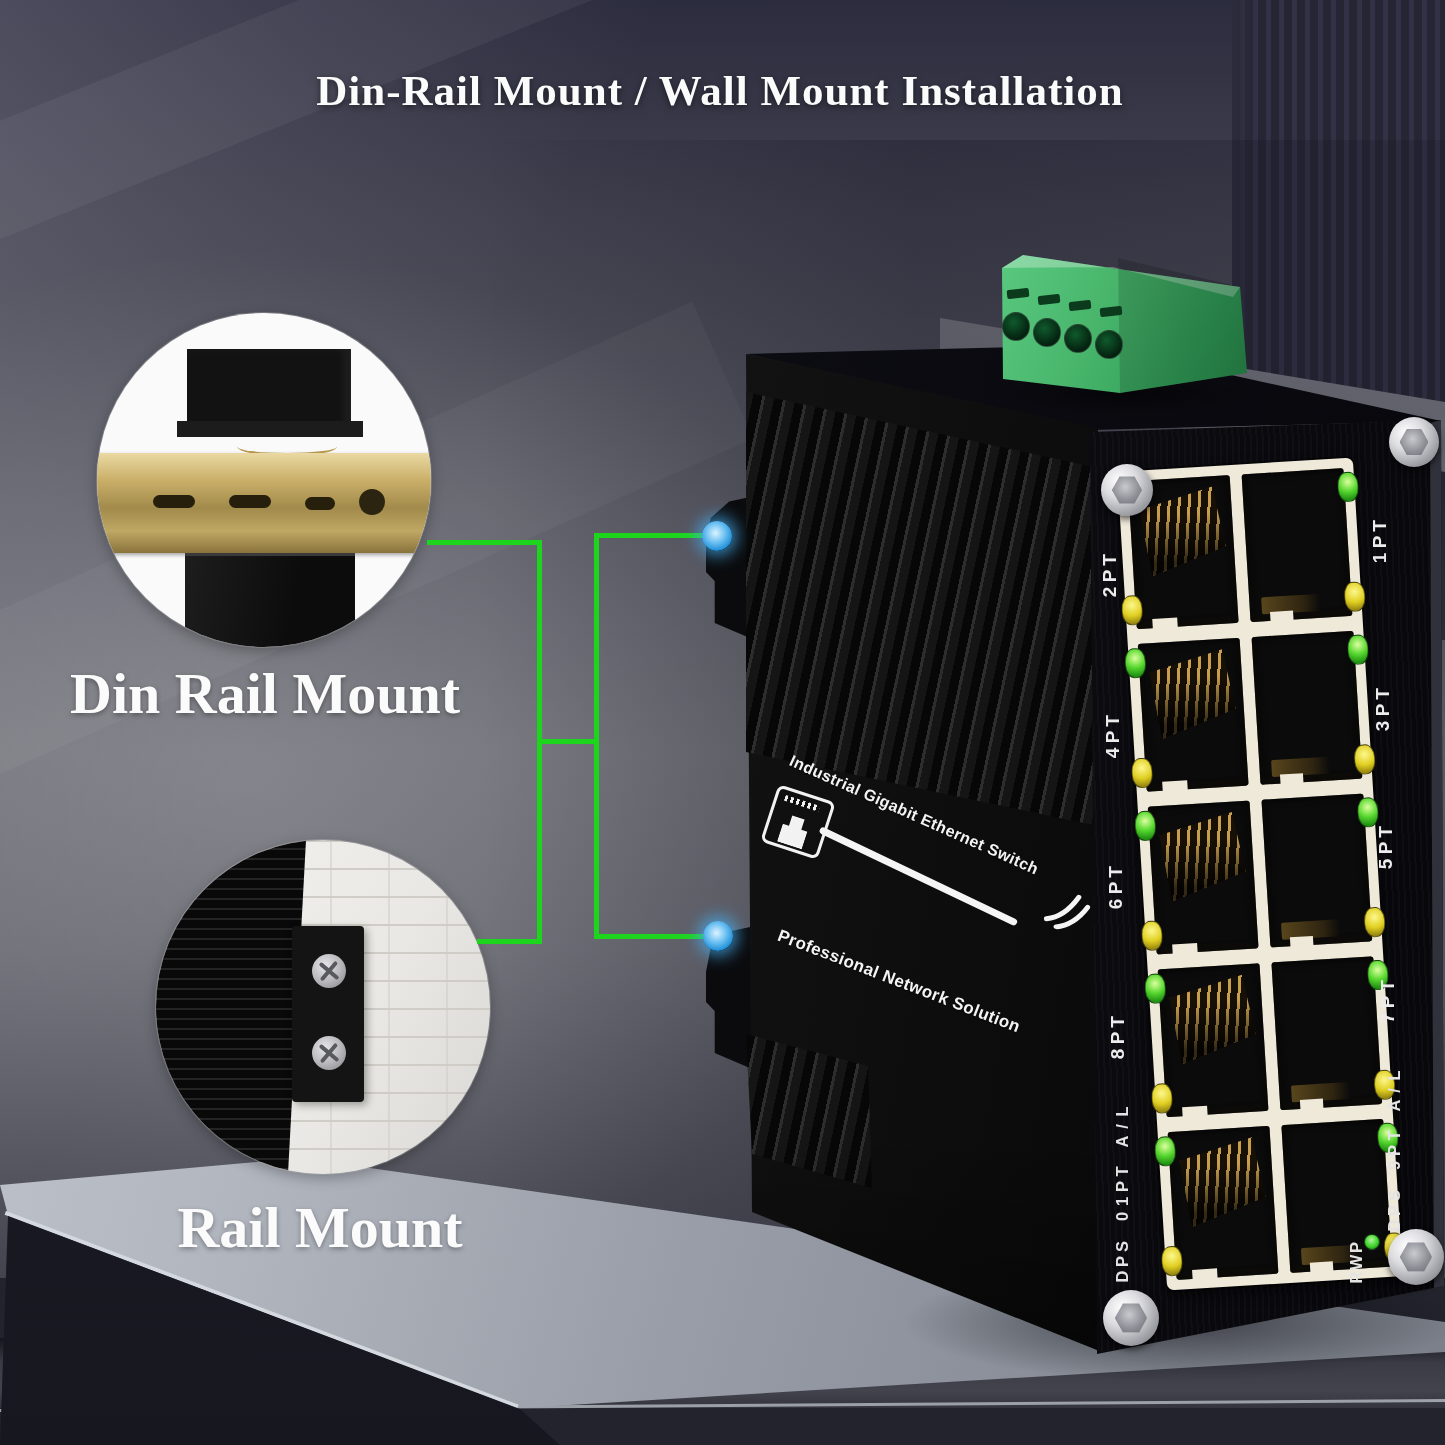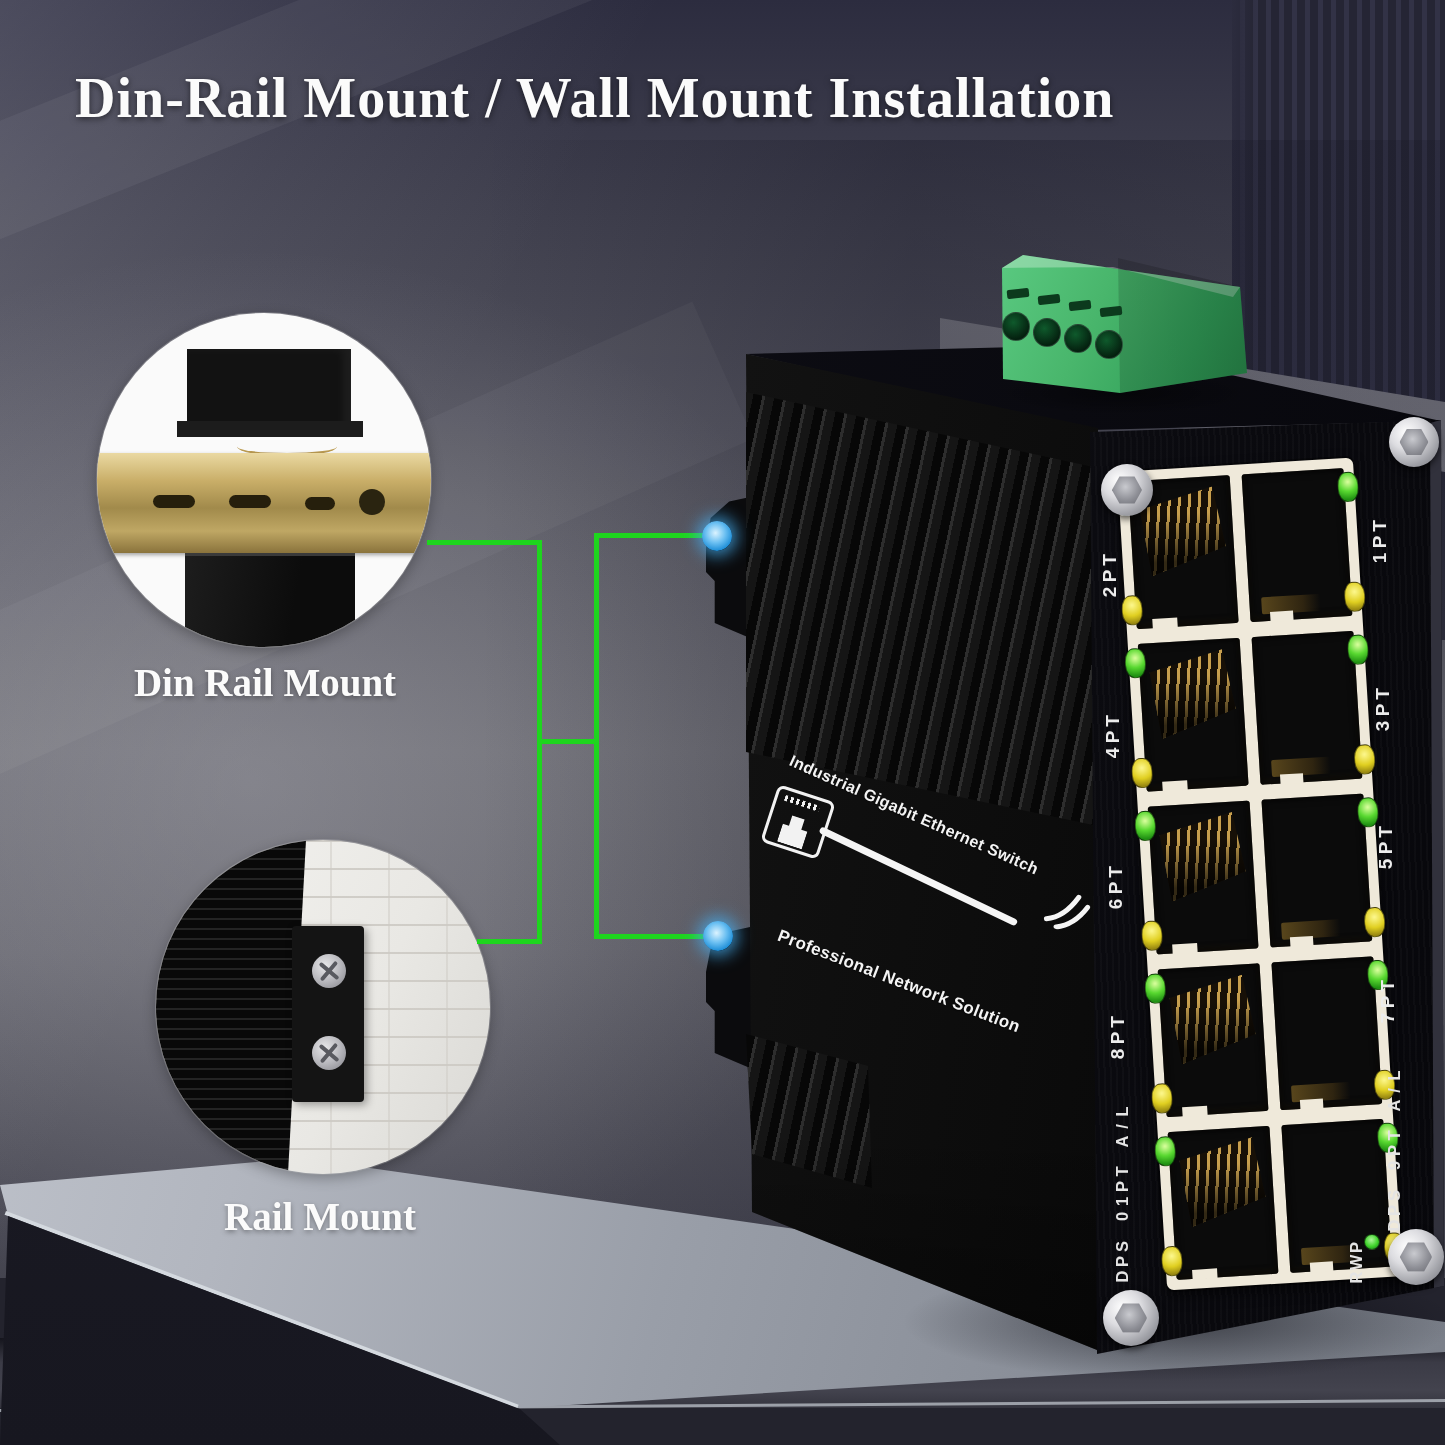--- a/index.html
+++ b/index.html
@@ -8,22 +8,22 @@
     font-family:"Liberation Sans",sans-serif;
     background:
       radial-gradient(900px 760px at 250px 780px, rgba(195,195,205,0.30), transparent 70%),
       linear-gradient(118deg, rgba(170,170,185,0.25) 0%, rgba(170,170,185,0.10) 16%, transparent 30%),
       linear-gradient(to bottom,#2c2c3f 0%,#41414f 15%,#585862 34%,#6a6a71 52%,#63636b 66%,#4a4a55 84%,#35353f 100%);
   }
   .abs{position:absolute;}
   .clip{position:absolute;inset:0;}
   
   .serif{font-family:"Liberation Serif","DejaVu Serif",serif;font-weight:bold;color:#fbfbfb;}
-  .title{font-size:56px;letter-spacing:1px;text-align:left;text-shadow:0 2px 6px rgba(0,0,0,0.55);}
-  .circle-label{font-size:39px;text-align:center;text-shadow:0 2px 5px rgba(0,0,0,0.35);}
+  .title{font-size:43px;letter-spacing:1px;text-align:center;text-shadow:0 2px 6px rgba(0,0,0,0.55);}
+  .circle-label{font-size:58px;text-align:center;text-shadow:0 2px 5px rgba(0,0,0,0.35);}
   
   .vlabel{position:absolute;width:24px;display:flex;flex-direction:column;align-items:center;z-index:40;}
   .vchar{display:block;width:24px;height:16px;line-height:16px;text-align:center;
          transform:rotate(-90deg);font-weight:bold;font-size:19px;color:#ececec;}
   .vlabel.small .vchar{height:15px;line-height:15px;font-size:16.5px;color:#e4e4e4;}
   .vchar.vsp{height:8px;}
   
   .gline{position:absolute;background:#1ed51e;z-index:22;}
   .bluedot{position:absolute;width:30px;height:30px;border-radius:50%;z-index:60;
     background:radial-gradient(circle at 45% 40%, #dbf3ff 0%, #6cc0f2 40%, #1f8fd8 72%, rgba(31,143,216,0) 78%);

